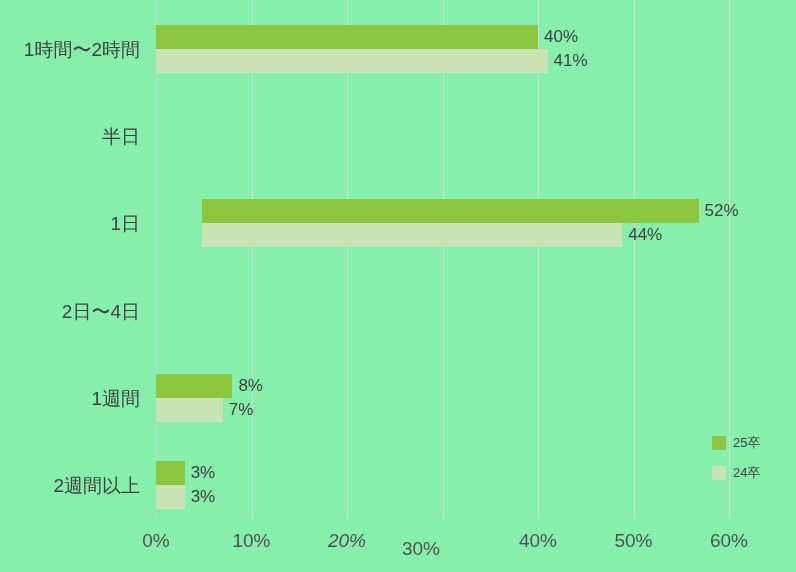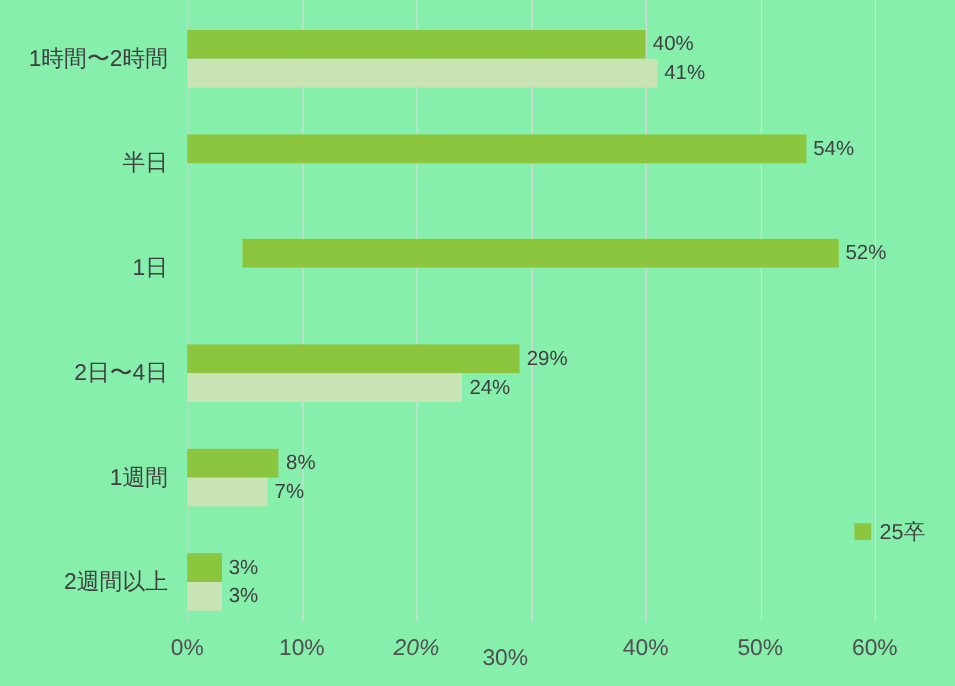--- a/index.html
+++ b/index.html
@@ -107,21 +107,21 @@
   }
   .legend-swatch {
     width: 14px;
     height: 14px;
     flex: 0 0 auto;
   }
   .legend-swatch.series-0 { background: #8CC63F; }
   .legend-swatch.series-1 { background: #C9E3B5; }
   .legend-label {
     margin-left: 7px;
-    font-size: 18px;
+    font-size: 13px;
     color: #404040;
     white-space: nowrap;
   }
 
   
   #footnote {
     position: absolute;
     right: 8px;
     top: 488px;
     font-size: 16px;
@@ -150,39 +150,29 @@
         <div class="bar-row">
           <div class="bar series-0" style="width: 382px; background: rgb(140, 198, 63);"></div>
           <div class="bar-value" style="left: 382px;">40%</div>
         </div>
         <div class="bar-row">
           <div class="bar series-1" style="width: 391.55px; background: rgb(201, 227, 181);"></div>
           <div class="bar-value" style="left: 391.55px;">41%</div>
         </div>
       </div>
       <div class="bar-group" style="top: 112.2px;">
-        <div class="bar-row">
-          <div class="bar series-0" style="width: 515.7px; background: rgb(140, 198, 63);"></div>
-          <div class="bar-value" style="left: 515.7px;">54%</div>
-        </div>
       </div>
       <div class="bar-group" style="top: 199.4px; margin-left: 46px;">
         <div class="bar-row">
           <div class="bar series-0" style="width: 496.6px; background: rgb(140, 198, 63);"></div>
           <div class="bar-value" style="left: 496.6px;">52%</div>
         </div>
-      </div>
-      <div class="bar-group" style="top: 286.6px;">
-        <div class="bar-row">
-          <div class="bar series-0" style="width: 276.95px; background: rgb(140, 198, 63);"></div>
-          <div class="bar-value" style="left: 276.95px;">29%</div>
-        </div>
-        <div class="bar-row">
-          <div class="bar series-1" style="width: 229.2px; background: rgb(201, 227, 181);"></div>
-          <div class="bar-value" style="left: 229.2px;">24%</div>
+        <div class="bar-row">
+          <div class="bar series-1" style="width: 420.2px; background: rgb(201, 227, 181);"></div>
+          <div class="bar-value" style="left: 420.2px;">44%</div>
         </div>
       </div>
       <div class="bar-group" style="top: 373.8px;">
         <div class="bar-row">
           <div class="bar series-0" style="width: 76.4px; background: rgb(140, 198, 63);"></div>
           <div class="bar-value" style="left: 76.4px;">8%</div>
         </div>
         <div class="bar-row">
           <div class="bar series-1" style="width: 66.85px; background: rgb(201, 227, 181);"></div>
           <div class="bar-value" style="left: 66.85px;">7%</div>
@@ -217,16 +207,20 @@
       <div class="tick-label" style="left: 538px;">40%</div>
       <div class="tick-label" style="left: 633.5px;">50%</div>
       <div class="tick-label" style="left: 729px;">60%</div>
     </div>
 
   <div id="legend">
       <div class="legend-item">
         <span class="legend-swatch series-0" style="background: rgb(140, 198, 63);"></span>
         <span class="legend-label">25卒</span>
       </div>
+      <div class="legend-item">
+        <span class="legend-swatch series-1" style="background: rgb(201, 227, 181);"></span>
+        <span class="legend-label">24卒</span>
+      </div>
     </div>
 
 
 </div>
 
 </body></html>

